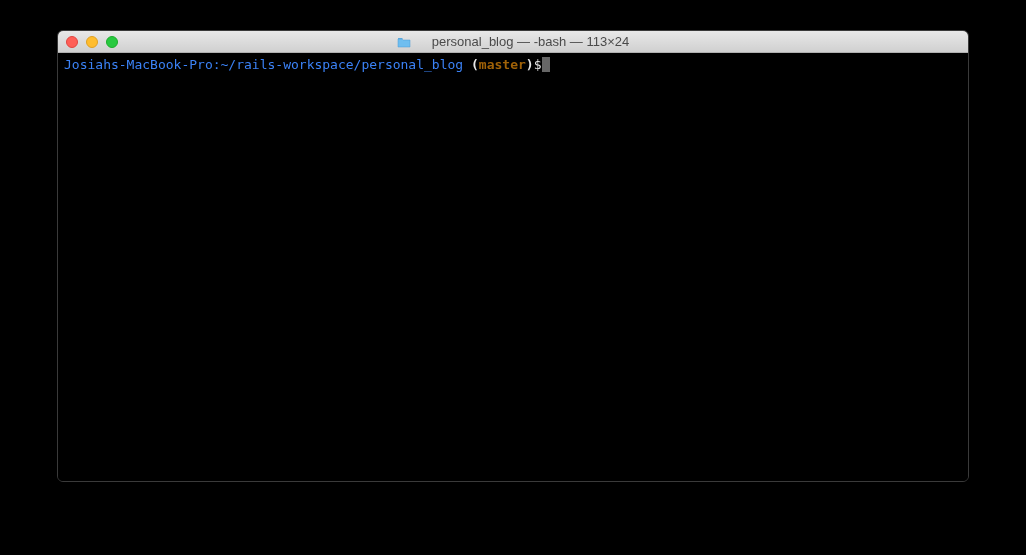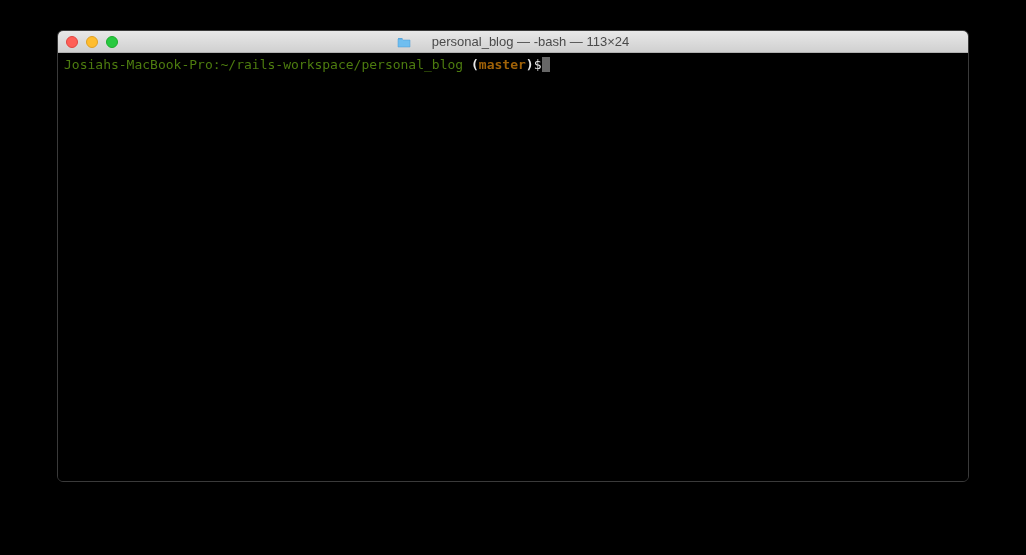--- a/index.html
+++ b/index.html
@@ -65,21 +65,21 @@
       background: #000;
       min-height: 428px;
       padding: 4px 6px;
       font-family: "Menlo", "Monaco", "Consolas", monospace;
       font-size: 13px;
       line-height: 1.3;
     }
     .prompt-line {
       white-space: pre;
     }
-    .prompt-hostpath { color: #4d7c0f; }
+    .prompt-hostpath { color: #3b82f6; }
     .prompt-branch-paren { color: #e8e8e8; font-weight: bold; }
     .prompt-branch { color: #a16207; font-weight: bold; }
     .prompt-dollar { color: #e8e8e8; }
     .cursor {
       display: inline-block;
       width: 8px;
       height: 15px;
       background: #666;
       vertical-align: text-bottom;
       margin-left: 1px;

